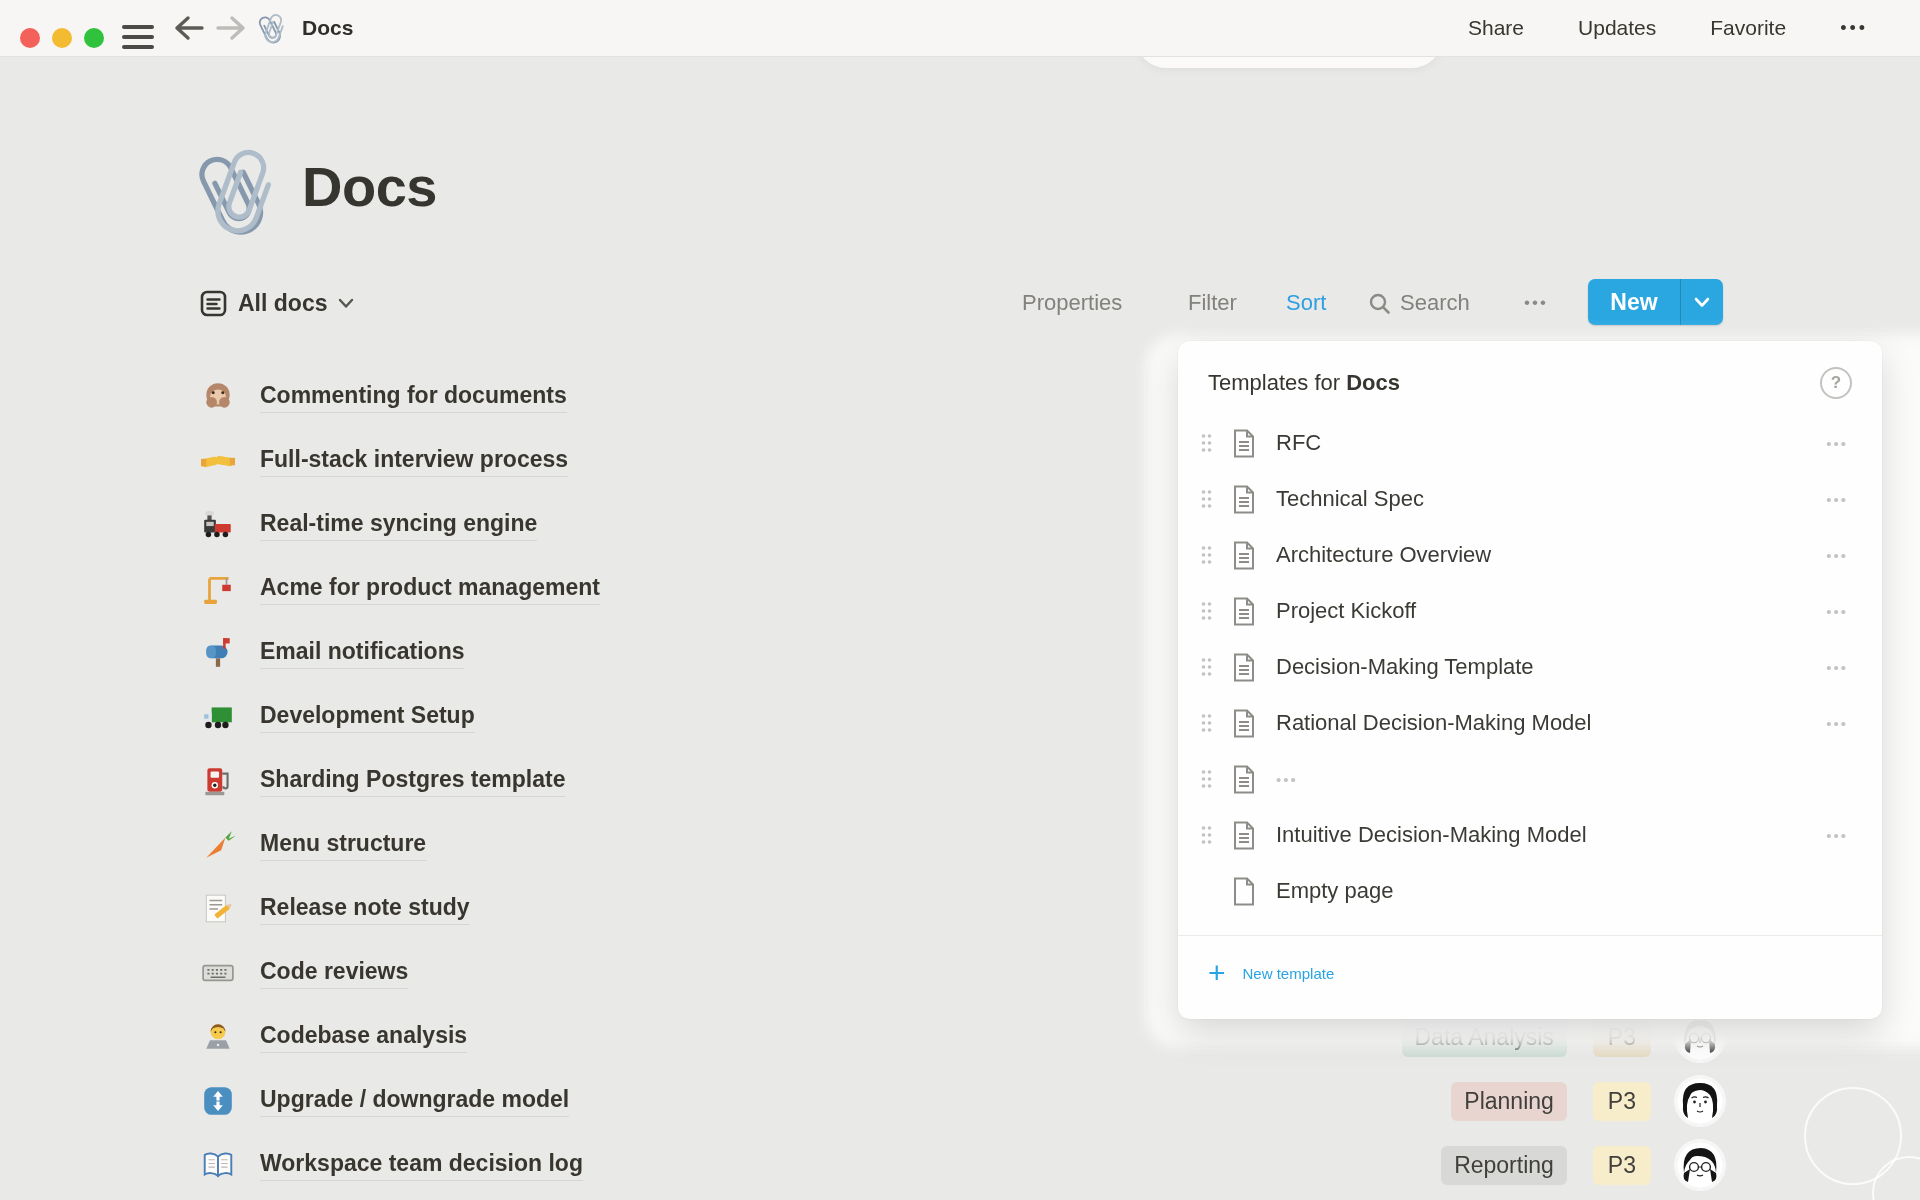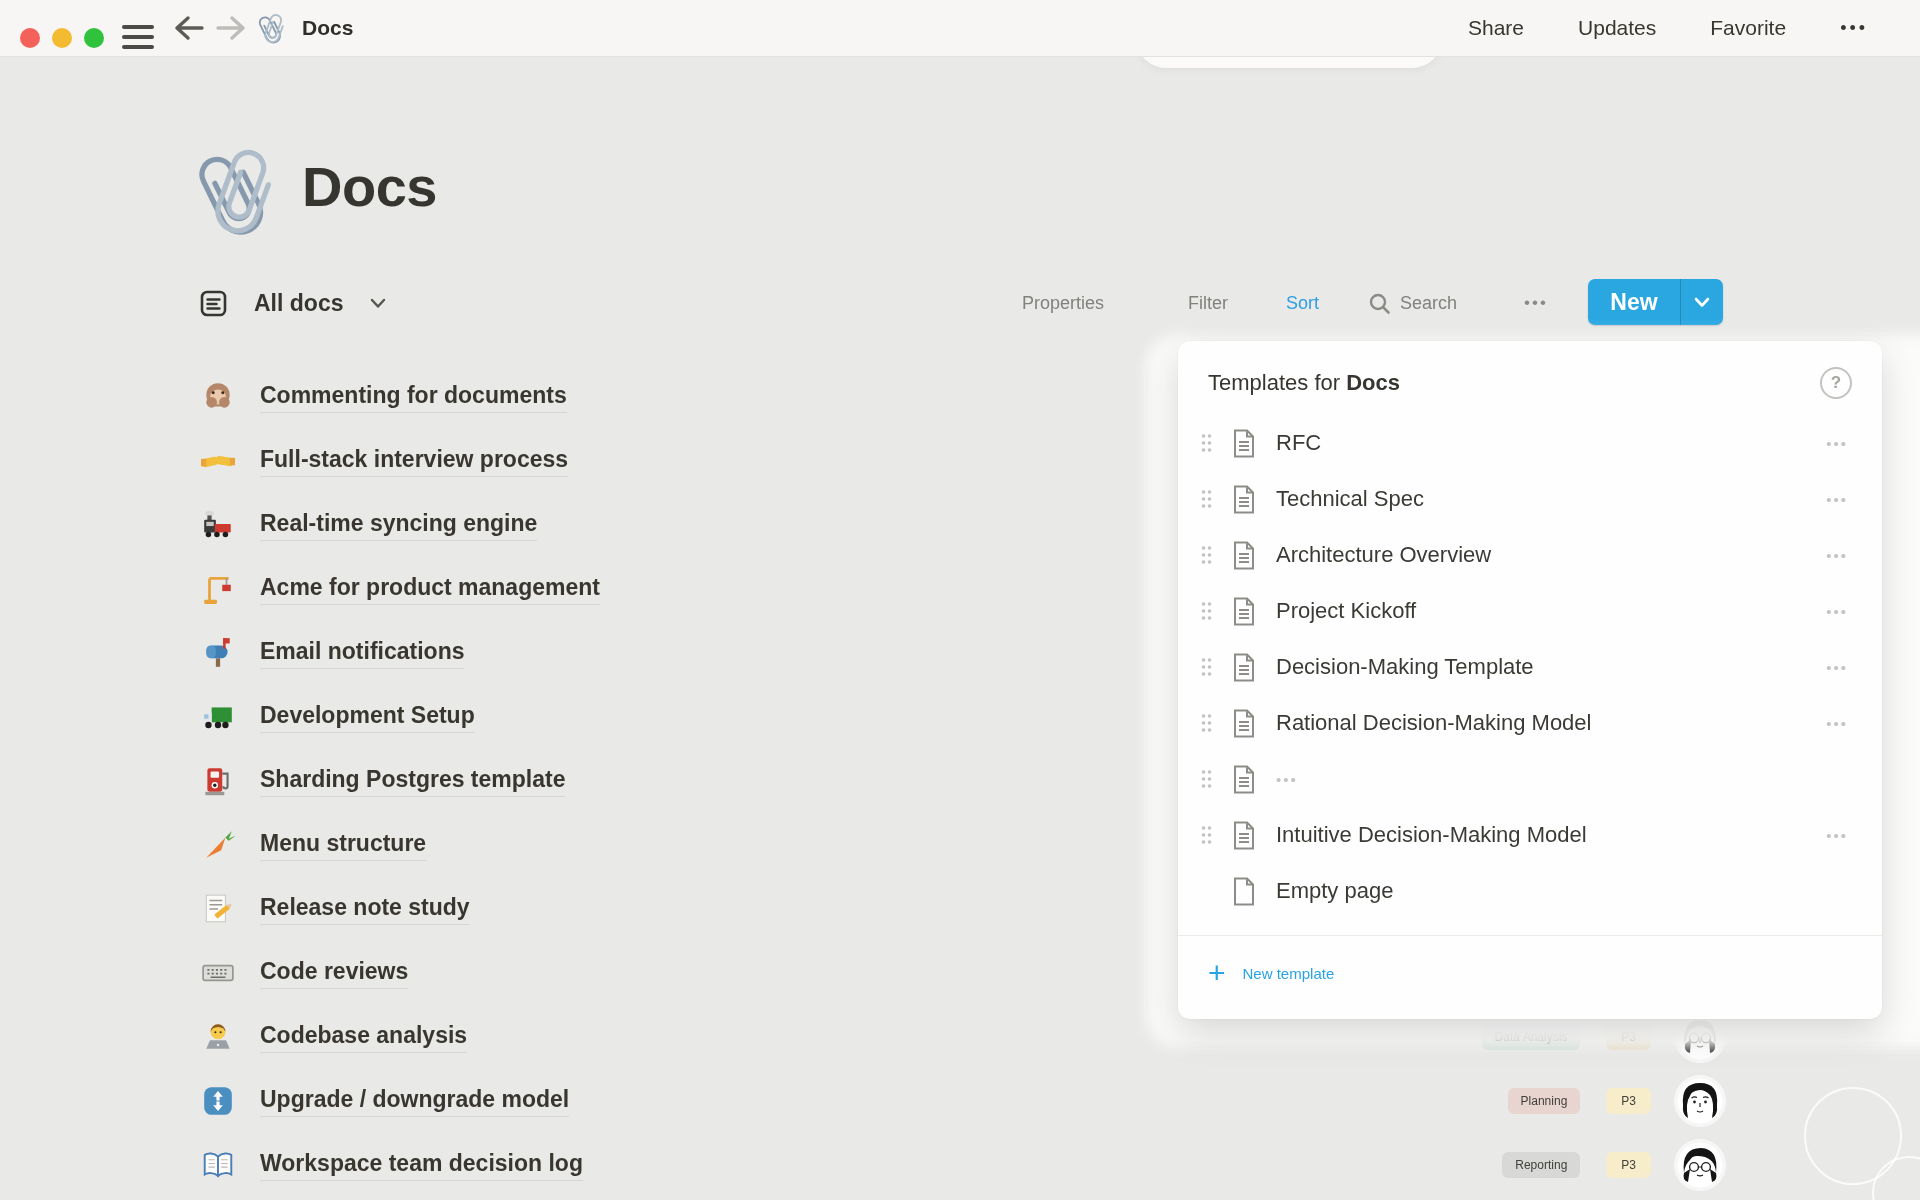--- a/index.html
+++ b/index.html
@@ -26,41 +26,41 @@
   .tb-title{position:absolute;left:302px;top:16px;font-size:21px;font-weight:700;color:#2f2e2a;}
   .top-blob{position:absolute;left:1136px;top:-20px;width:306px;height:88px;border-radius:30px;
     background:#fbfaf9;box-shadow:0 2px 10px rgba(0,0,0,.05);z-index:4;}
   .tb-actions{position:absolute;left:1468px;top:0;height:56px;display:flex;align-items:center;gap:54px;z-index:6;}
   .tb-action{font-size:21px;color:#38372f;cursor:pointer;}
   .tb-more{font-size:18px;letter-spacing:3px;color:#38372f;cursor:pointer;}
   
   .page-logo{position:absolute;left:194px;top:144px;width:98px;height:98px;}
   .page-title{position:absolute;left:302px;top:154px;font-size:56px;font-weight:700;color:#37352f;letter-spacing:-.5px;}
   
-  .view-switch{position:absolute;left:200px;top:281px;height:44px;display:flex;align-items:center;gap:27px;cursor:pointer;}
+  .view-switch{position:absolute;left:200px;top:281px;height:44px;display:flex;align-items:center;gap:11px;cursor:pointer;}
   .view-label{font-size:23px;font-weight:700;color:#37352f;}
-  .tool{position:absolute;top:281px;height:44px;display:flex;align-items:center;font-size:18px;color:#82817d;cursor:pointer;}
+  .tool{position:absolute;top:281px;height:44px;display:flex;align-items:center;font-size:22px;color:#82817d;cursor:pointer;}
   .tool-properties{left:1022px;}
   .tool-filter{left:1188px;}
   .tool-sort{left:1286px;color:#2d9fe2;}
   .tool-search{left:1368px;gap:9px;}
   .tool-more{left:1524px;font-size:17px;letter-spacing:2px;color:#8b8a86;}
   .new-btn{position:absolute;left:1588px;top:279px;width:135px;height:46px;border-radius:7px;
     background:#2aa7e1;display:flex;align-items:stretch;cursor:pointer;box-shadow:0 1px 2px rgba(0,0,0,.15);}
   .new-btn-label{flex:1;display:flex;align-items:center;justify-content:center;color:#fff;font-size:23px;font-weight:700;}
   .new-btn-divider{width:1px;background:rgba(0,0,0,.18);}
   .new-btn-caret{width:42px;display:flex;align-items:center;justify-content:center;}
   
   .doc-list{position:absolute;left:200px;top:365px;z-index:1;}
   .doc-row{height:64px;display:flex;align-items:center;gap:24px;cursor:pointer;}
   .doc-ico{width:36px;height:36px;flex:0 0 36px;display:flex;align-items:center;justify-content:center;}
   .doc-label{font-size:23px;font-weight:600;color:#38362f;padding-bottom:3px;border-bottom:1.5px solid #d6d5d2;}
   
   .chip-row{position:absolute;right:197px;height:46px;display:flex;align-items:center;gap:26px;z-index:1;}
-  .chip{font-size:12px;color:#403f3a;padding:6px 13px;border-radius:6px;white-space:nowrap;}
+  .chip{font-size:23px;color:#403f3a;padding:6px 13px;border-radius:6px;white-space:nowrap;}
   .chip-priority{padding:6px 15px;}
   .avatar{width:46px;height:46px;border-radius:50%;box-shadow:0 0 0 3px rgba(255,255,255,.65);}
   
   .panel-glow{position:absolute;left:1146px;top:334px;width:820px;height:714px;border-radius:32px;
     background:rgba(251,251,250,.96);filter:blur(7px);z-index:8;}
   .panel{position:absolute;left:1178px;top:341px;width:704px;height:678px;background:#fefefe;
     border-radius:12px;box-shadow:0 14px 36px rgba(0,0,0,.14),0 0 0 1px rgba(0,0,0,.02);z-index:9;}
   .panel-header{display:flex;align-items:center;padding:26px 30px 8px 30px;}
   .panel-title{font-size:22px;color:#37352f;flex:1;}
   .panel-title b{font-weight:700;}

